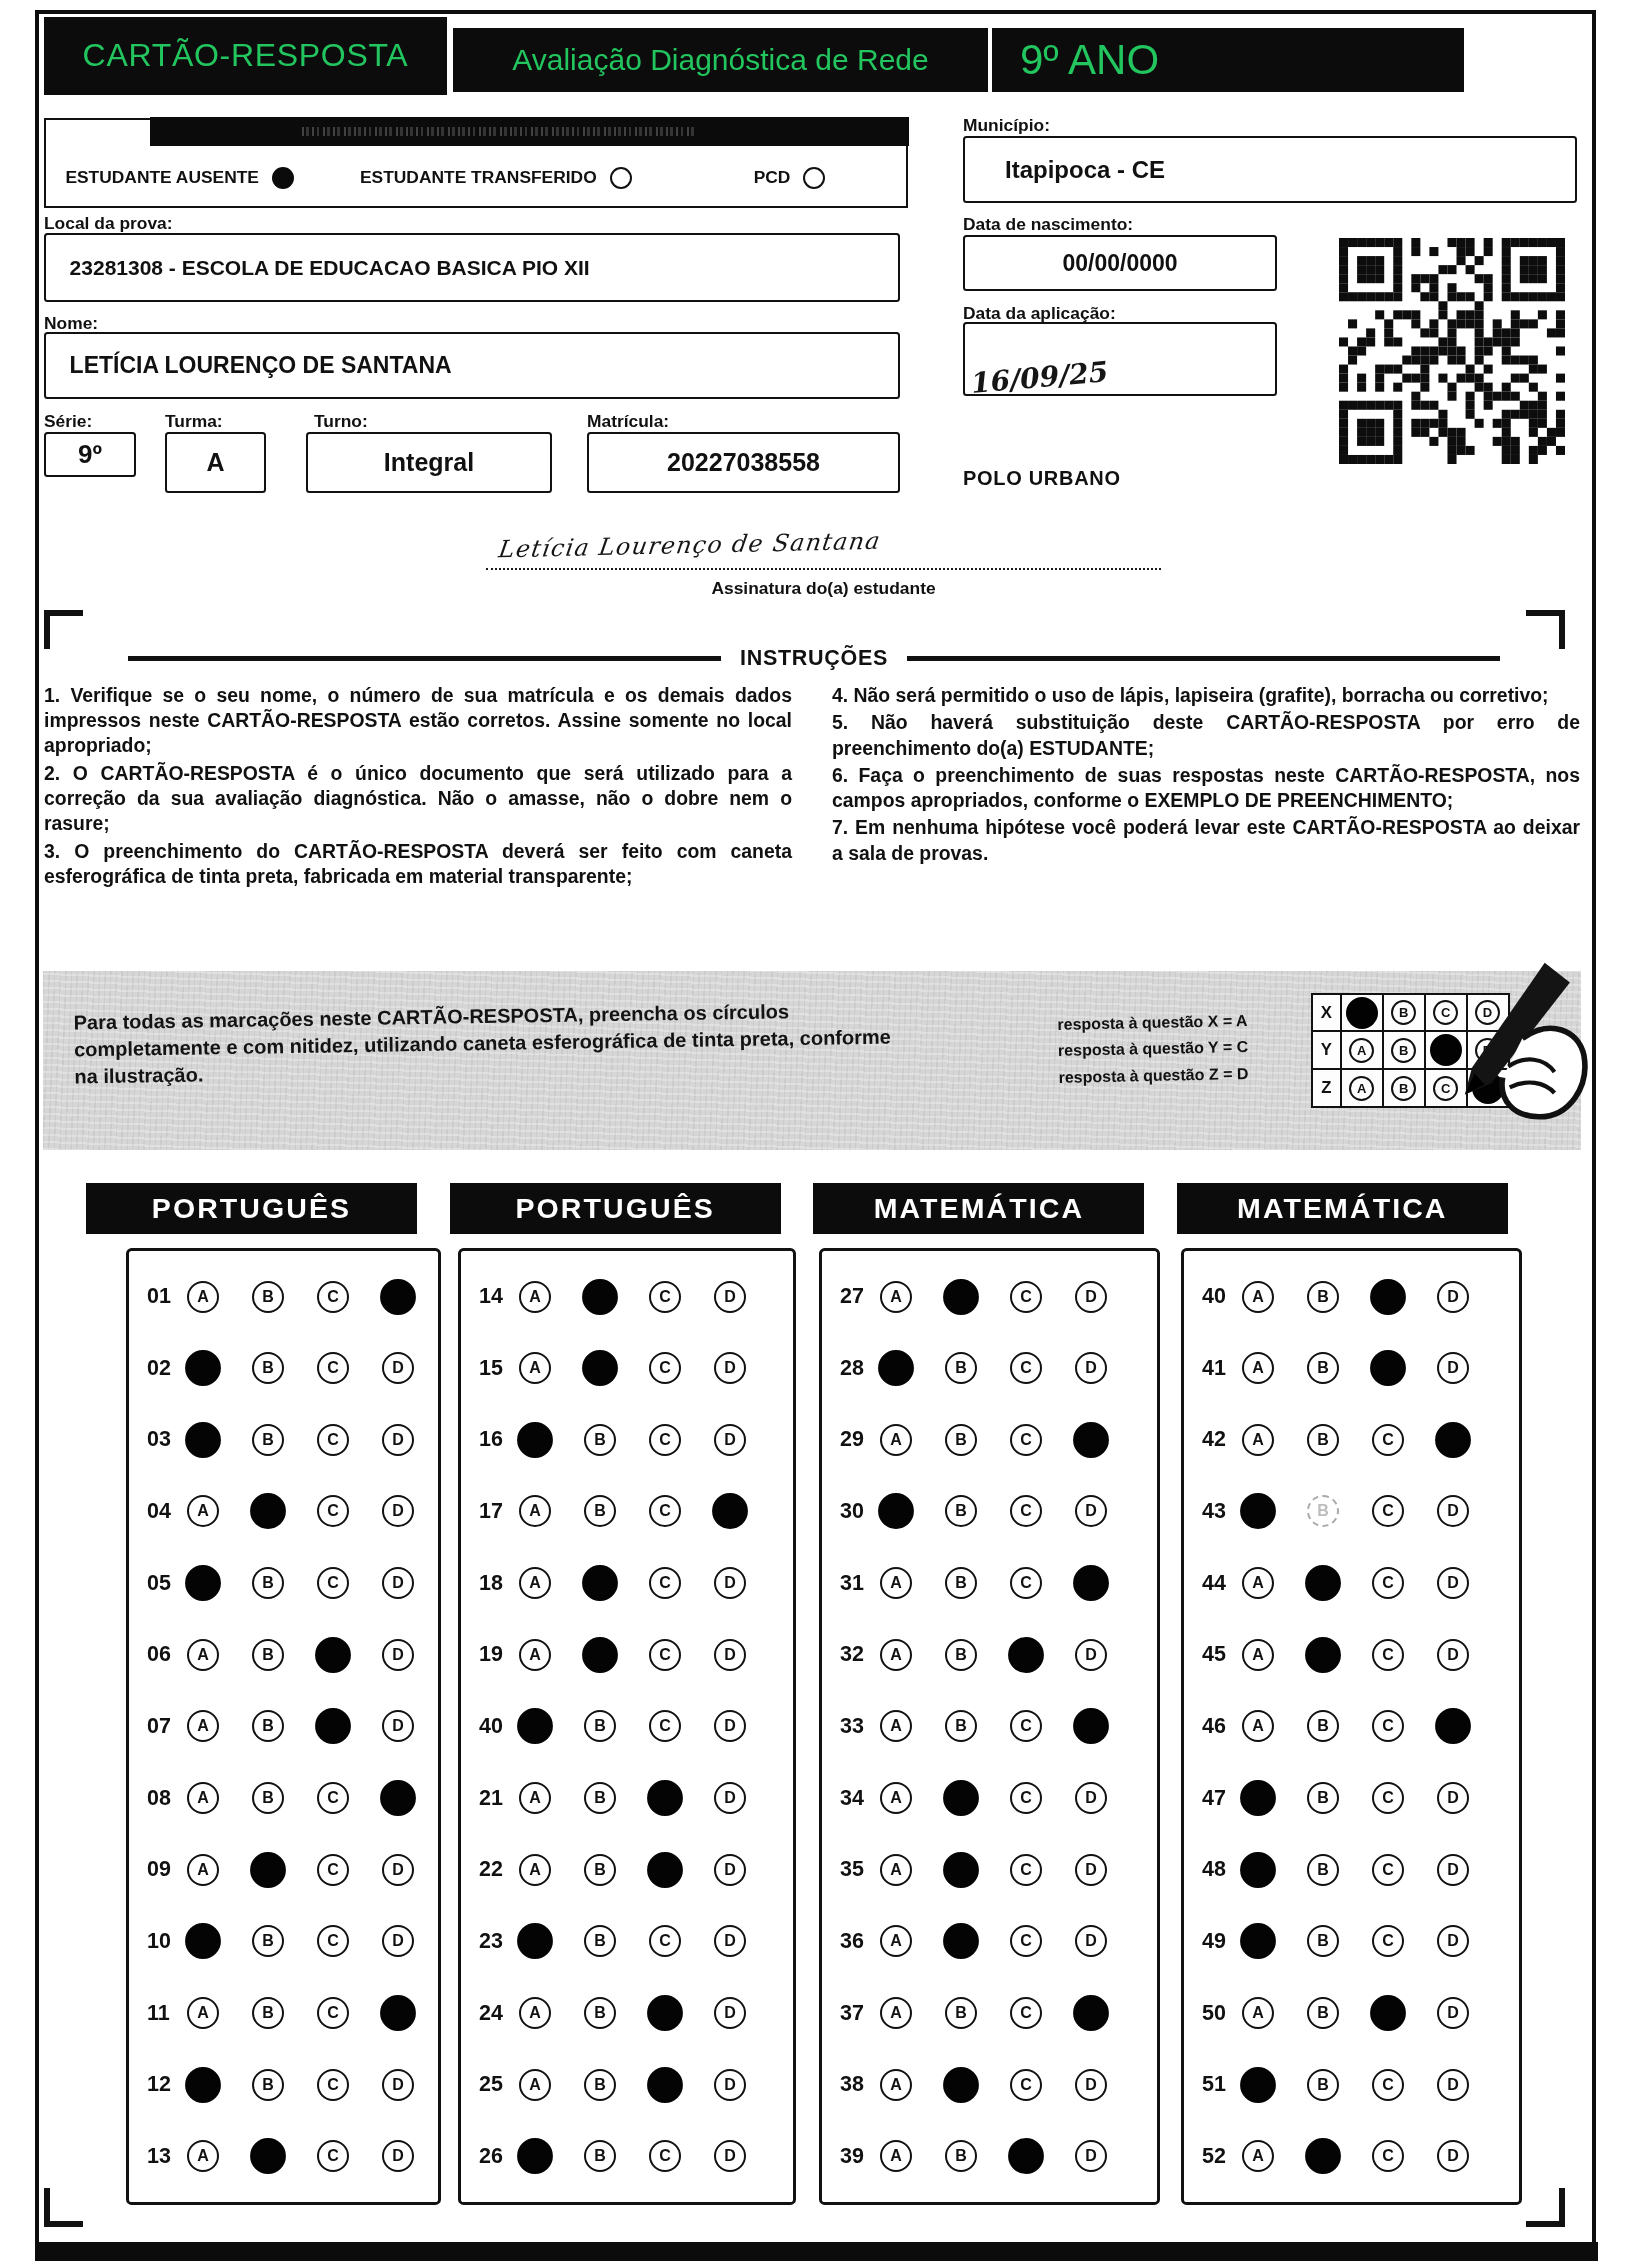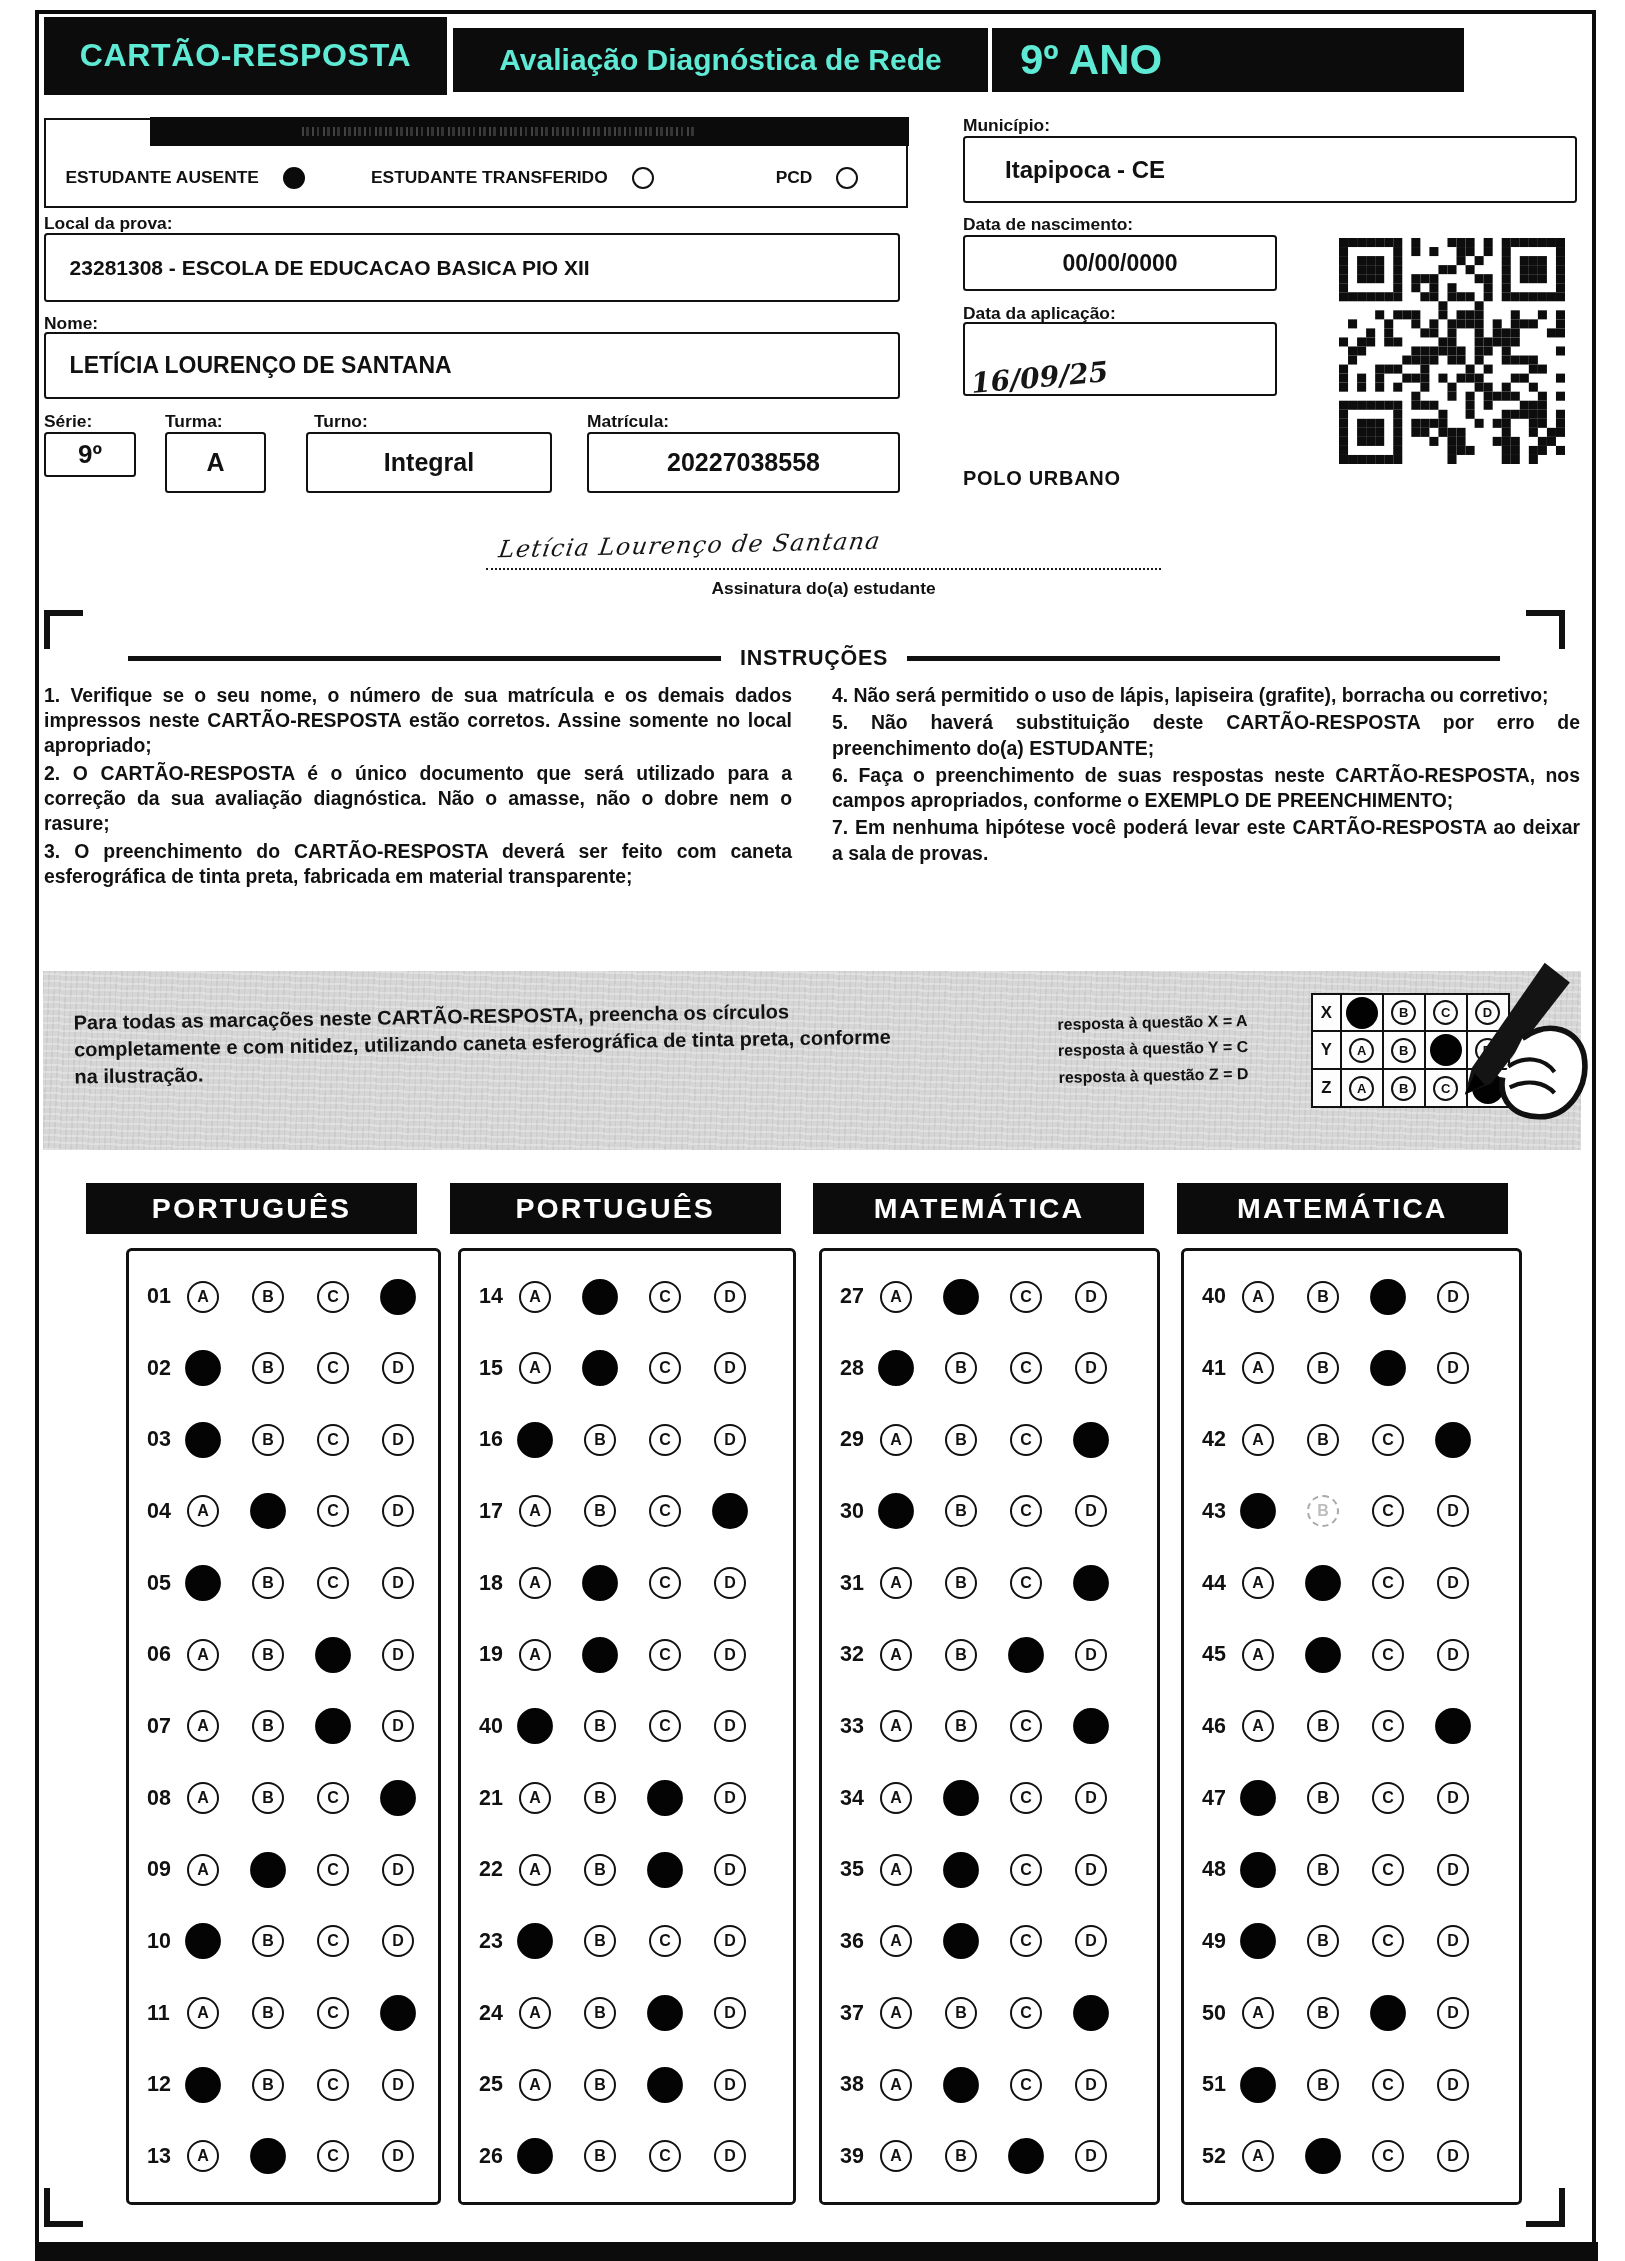--- a/index.html
+++ b/index.html
@@ -2,31 +2,31 @@
 <html style="font-size:11px"><head>
 <meta charset="utf-8">
 <style>
   html,body{margin:0;padding:0;background:#fff;}
   .sheet{position:relative;width:1626px;height:2261px;background:#fff;
          font-family:"Liberation Sans",sans-serif;color:#111;overflow:hidden;}
 
   .frame{position:absolute;left:35px;top:9.7px;width:1553px;height:2232px;border:4.9px solid #0c0c0c;}
   .bottombar{position:absolute;left:35px;top:2242px;width:1563px;height:19.4px;background:#0c0c0c;}
 
-  .hdr{position:absolute;background:#0c0c0c;color:#5eead4;font-weight:bold;display:flex;align-items:center;}
+  .hdr{position:absolute;background:#0c0c0c;color:#22c55e;font-weight:normal;display:flex;align-items:center;}
   .hdr1{left:44px;top:16.7px;width:403px;height:78px;font-size:32px;justify-content:center;letter-spacing:0.7px;}
   .hdr2{left:453px;top:28px;width:535px;height:64px;font-size:30px;justify-content:center;}
   .hdr3{left:992px;top:28px;width:472px;height:64px;font-size:42px;padding-left:28px;box-sizing:border-box;}
 
   .statusbox{position:absolute;left:44px;top:118px;width:864px;height:90px;border:2.8px solid #111;box-sizing:border-box;}
   .statusbar{position:absolute;right:-2.8px;top:-2.8px;left:104px;height:29px;background:#0b0b0b;overflow:hidden;}
   .smudge{position:absolute;left:20%;top:9.7px;width:52%;height:9px;opacity:.38;
           background:repeating-linear-gradient(90deg,#9a9a9a 0 2.1px,transparent 2.1px 4.2px,#777 4.2px 7px,transparent 7px 10.4px);}
   .statusrow{position:absolute;left:0;right:0;top:29px;bottom:0;display:flex;align-items:center;padding:0 19.4px;}
-  .status-item{display:flex;align-items:center;gap:24px;font-weight:bold;font-size:17.4px;white-space:nowrap;}
+  .status-item{display:flex;align-items:center;gap:13px;font-weight:bold;font-size:17.4px;white-space:nowrap;}
   .status-item+.status-item{margin-left:66px;}
   .status-item:last-child{margin-left:122px;}
   .dot{width:22px;height:22px;border:2.1px solid #111;border-radius:50%;box-sizing:border-box;flex:none;}
   .dot.filled{background:#0b0b0b;border-color:#0b0b0b;}
 
   .field-label{position:absolute;font-weight:bold;font-size:17.4px;white-space:nowrap;}
   .fbox{position:absolute;border:2.8px solid #111;border-radius:3.5px;display:flex;align-items:center;
         font-weight:bold;box-sizing:border-box;white-space:nowrap;}
   .fb-local{left:44px;top:233px;width:856px;height:69px;font-size:21px;padding-left:23.6px;}
   .fb-nome{left:44px;top:332px;width:856px;height:67px;font-size:23px;padding-left:23.6px;}

